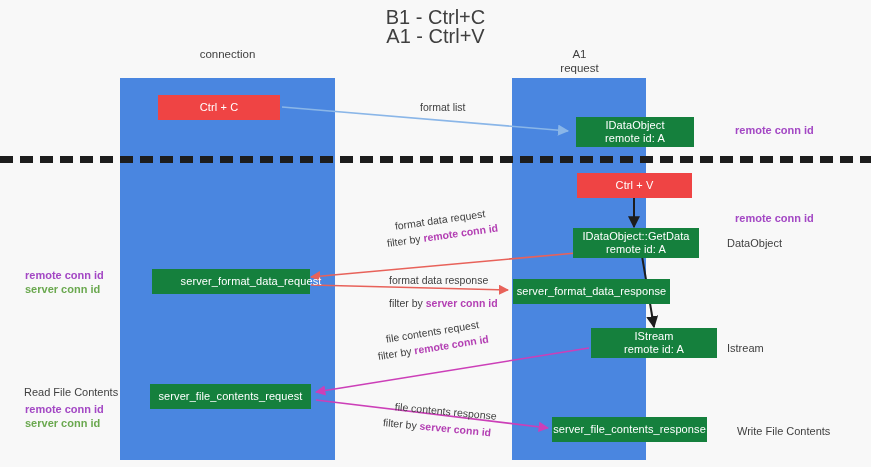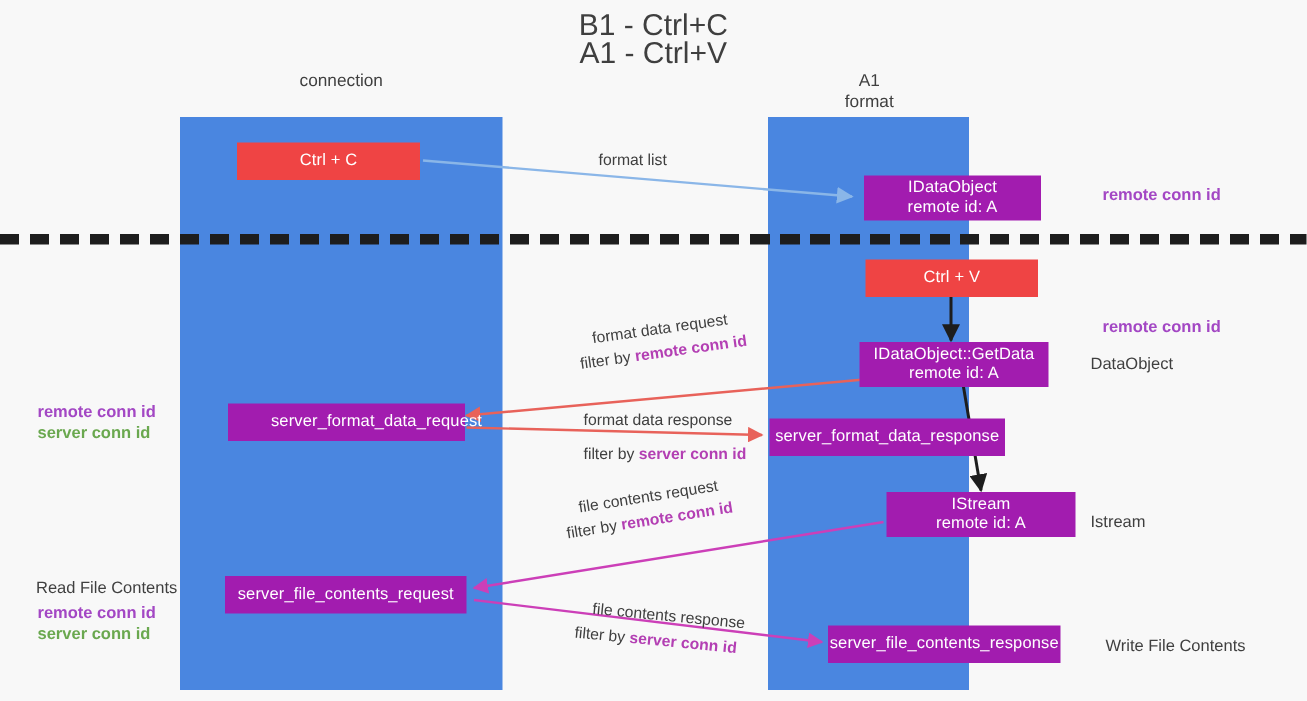--- a/index.html
+++ b/index.html
@@ -28,21 +28,21 @@
   
   .lane{background:#4a86e0;}
 
   
   .node{
     display:flex;align-items:center;justify-content:center;
     text-align:center;color:#ffffff;font-size:11px;line-height:13.5px;
     letter-spacing:.1px;
   }
   .green{background:#ef4444;}
-  .orange{background:#a21caf;}
+  .orange{background:#15803d;}
 
   
   .lbl{font-size:11px;line-height:14px;color:#3f3f3f;white-space:nowrap;}
   .lbl-purple{color:#a347c4;font-weight:bold;}
   .lbl-green{color:#6aa84f;font-weight:bold;}
 
   
   .edgelbl{font-size:10.5px;line-height:15px;white-space:nowrap;color:#3f3f3f;}
   .edgelbl b{font-weight:bold;}
   .purple{color:#b33fb3;}
@@ -68,21 +68,21 @@
   </div>
 
   <div class="abs lane" style="left:120px;top:78px;width:215px;height:382px;"></div>
   <div class="abs lane" style="left:512px;top:78px;width:134px;height:382px;"></div>
 
   <div class="abs lane-head" style="left:150px;top:48px;width:155px;">
     <div>connection</div>
   </div>
   <div class="abs lane-head" style="left:532px;top:48px;width:95px;">
     <div>A1</div>
-    <div>format</div>
+    <div>request</div>
   </div>
 
   <svg width="871" height="467">
     <defs>
       <marker id="ah-blue" viewBox="0 0 10 10" refX="9" refY="5" markerWidth="7" markerHeight="7" orient="auto-start-reverse">
         <path d="M0,0 L10,5 L0,10 z" fill="#8ab6e8"></path>
       </marker>
       <marker id="ah-red" viewBox="0 0 10 10" refX="9" refY="5" markerWidth="6.5" markerHeight="6.5" orient="auto-start-reverse">
         <path d="M0,0 L10,5 L0,10 z" fill="#e8625a"></path>
       </marker>
@@ -143,21 +143,21 @@
   </div>
 
   <div class="abs node orange" style="left:552px;top:417px;width:155px;height:25px;">
     <span>server_file_contents_response</span>
   </div>
 
   <div class="abs node orange" style="left:150px;top:384px;width:161px;height:25px;">
     <span>server_file_contents_request</span>
   </div>
 
-  <div class="abs edgelbl" style="left:399px;top:100px;">
+  <div class="abs edgelbl" style="left:420px;top:100px;">
     <span>format list</span>
   </div>
 
   <div class="abs" style="left:387px;top:220px;">
     <div class="edgelbl rot-up" style="padding-left:8px;">
       <span>format data request</span>
     </div>
     <div class="edgelbl rot-up" style="margin-top:1px;">
       <span>filter by </span><b class="purple">remote conn id</b>
     </div>

